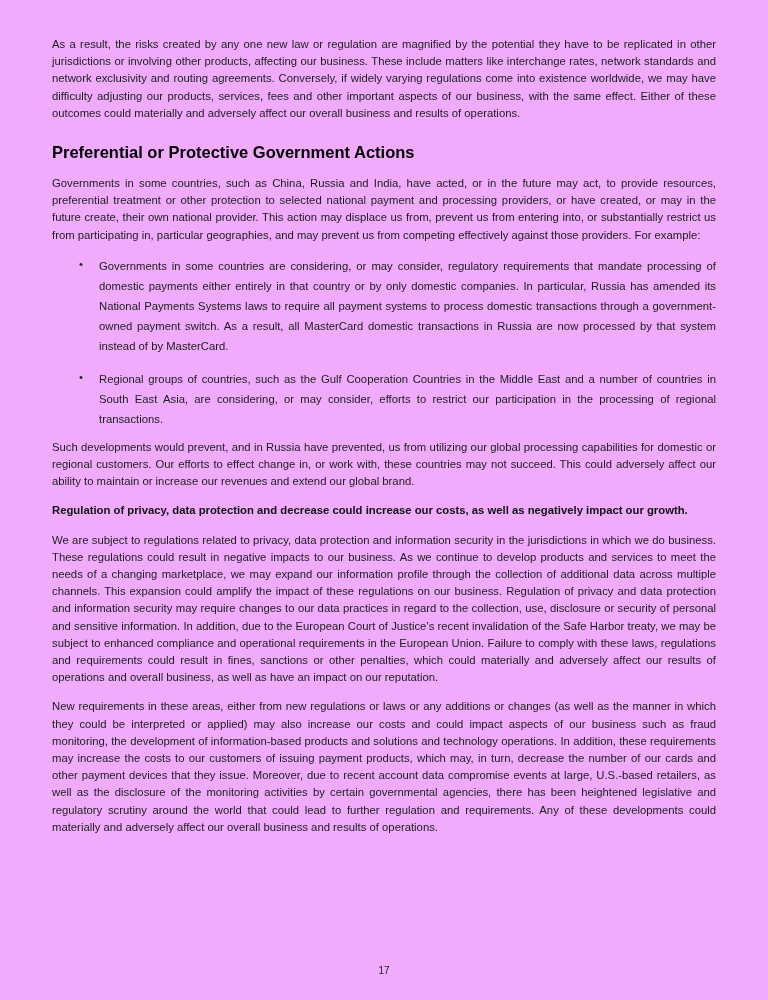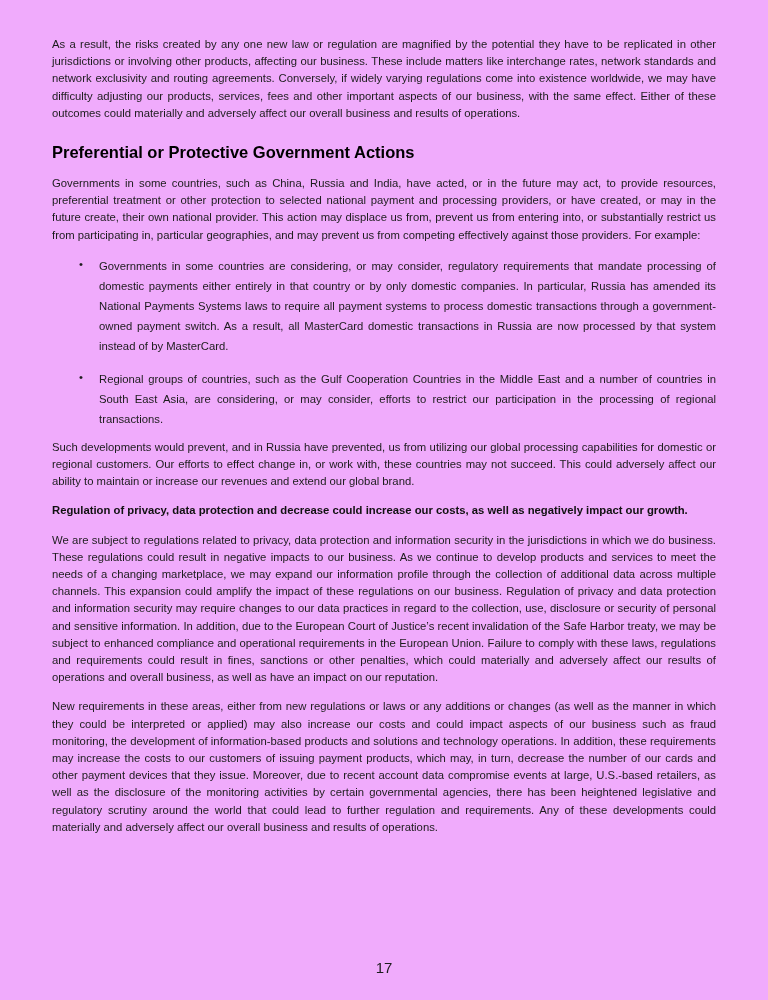--- a/index.html
+++ b/index.html
@@ -61,21 +61,21 @@
     font-size: 11.3px;
     line-height: 20px;
     text-align: justify;
   }
   .page-footer {
     position: absolute;
     left: 0;
     right: 0;
     bottom: 24px;
     text-align: center;
-    font-size: 15px;
+    font-size: 10px;
     color: #1c1c1c;
   }
 </style>
 </head>
 <body>
 
 <div class="page">
 
   <p class="body-para">As a result, the risks created by any one new law or regulation are magnified by the potential they have to be replicated in other jurisdictions or involving other products, affecting our business.  These include matters like interchange rates, network standards and network exclusivity and routing agreements.  Conversely, if widely varying regulations come into existence worldwide, we may have difficulty adjusting our products, services, fees and other important aspects of our business, with the same effect. Either of these outcomes could materially and adversely affect our overall business and results of operations.</p>
 

